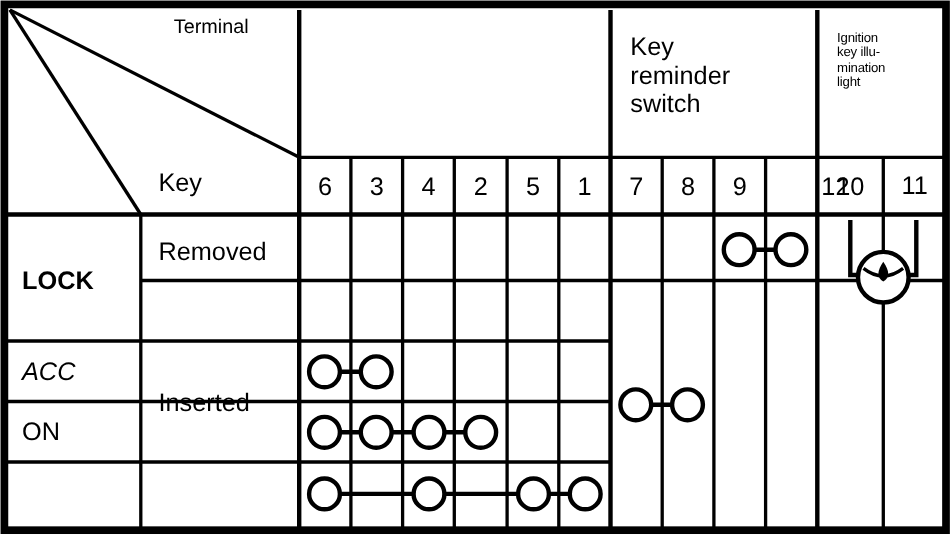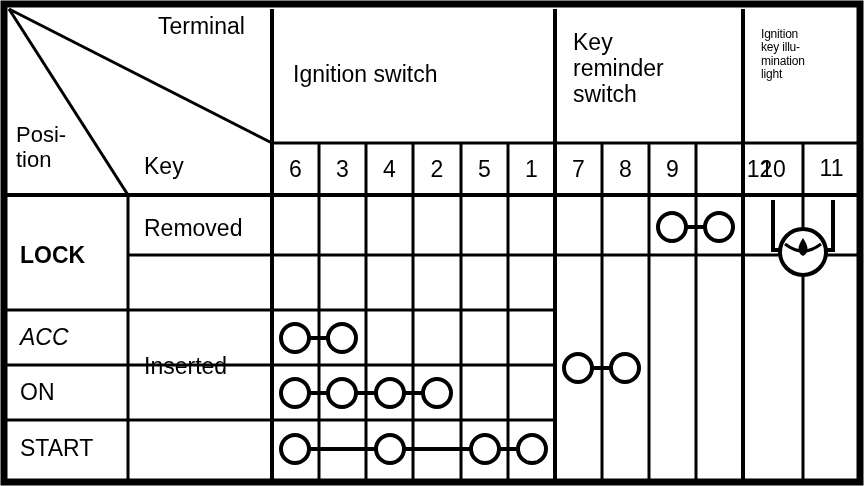--- a/index.html
+++ b/index.html
@@ -26,21 +26,21 @@
     width: 864px;
     height: 486px;
   }
   .cell-label {
     position: absolute;
     color: #000000;
     line-height: 1.12;
     white-space: pre-line;
     pointer-events: none;
   }
-  .lbl-terminal   { font-size: 23px; }
+  .lbl-terminal   { font-size: 18px; }
   .lbl-position   { font-size: 22px; }
   .lbl-key        { font-size: 23px; }
   .lbl-group      { font-size: 23px; }
   .lbl-group-sm   { font-size: 12px; letter-spacing: -0.2px; }
   .lbl-term-num   { font-size: 23px; text-align: center; }
   .lbl-pos        { font-size: 23px; }
   .lbl-keystate   { font-size: 23px; }
 </style>
 </head>
 <body>
@@ -132,26 +132,23 @@
       <circle cx="295" cy="449" r="14" fill="#fff"></circle>
       <circle cx="390" cy="449" r="14" fill="#fff"></circle>
       <circle cx="485" cy="449" r="14" fill="#fff"></circle>
       <circle cx="532" cy="449" r="14" fill="#fff"></circle>
     </g>
 
   </svg>
 
   <div class="cell-label lbl-terminal" style="left:158px; top:14px;">Terminal</div>
 
-  <div class="cell-label lbl-position" style="left:16px; top:123px;">Posi-
-tion</div>
 
   <div class="cell-label lbl-key" style="left:144px; top:154px;">Key</div>
 
-  <div class="cell-label lbl-group" style="left:293px; top:62px;">Ignition switch</div>
 
   <div class="cell-label lbl-group" style="left:573px; top:30px;">Key
 reminder
 switch</div>
 
   <div class="cell-label lbl-group-sm" style="left:761px; top:28px;">Ignition
 key illu-
 mination
 light</div>
 
@@ -168,15 +165,14 @@
   <div class="cell-label lbl-term-num" style="left:743px; top:157px; width:60px;">10</div>
   <div class="cell-label lbl-term-num" style="left:803px; top:156px; width:57px;">11</div>
 
   <div class="cell-label lbl-keystate" style="left:144px; top:354px;">Inserted</div>
 
   <div class="cell-label lbl-keystate" style="left:144px; top:216px;">Removed</div>
 
   <div class="cell-label lbl-pos" style="left:20px; top:243px;font-weight:bold;">LOCK</div>
   <div class="cell-label lbl-pos" style="left:20px; top:325px;font-style:italic;">ACC</div>
   <div class="cell-label lbl-pos" style="left:20px; top:380px;text-align:center;">ON</div>
-  <div class="cell-label lbl-pos" style="left:20px; top:436px;">START</div>
 
 </div>
 
 </body></html>

